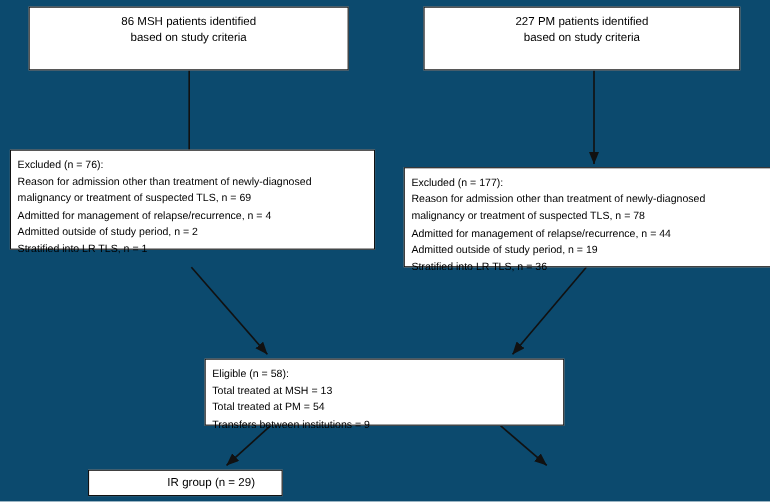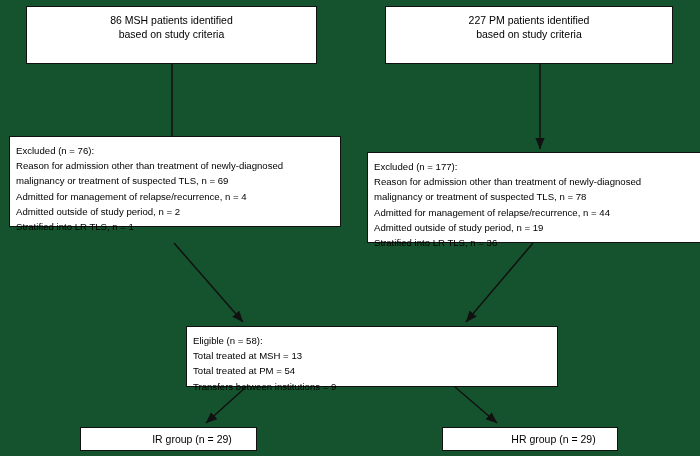--- a/index.html
+++ b/index.html
@@ -4,21 +4,21 @@
 <style>
   html, body {
     margin: 0;
     padding: 0;
     background: #ffffff;
   }
   #flowchart-page {
     position: relative;
     width: 700px;
     height: 456px;
-    background: #14532d;
+    background: #0c4a6e;
     font-family: "Liberation Sans", sans-serif;
     overflow: hidden;
   }
   svg.connectors {
     position: absolute;
     left: 0;
     top: 0;
     width: 700px;
     height: 456px;
     pointer-events: none;
@@ -60,21 +60,21 @@
     font-size: 10.5px;
     line-height: 13px;
     margin-left: 47px;
   }
 
   
   #node-msh-source   { left: 26px;  top: 6px;   width: 291px; height: 58px; }
   #node-pm-source    { left: 385px; top: 6px;   width: 288px; height: 58px; }
   #node-msh-excluded { left: 9px;   top: 136px; width: 332px; height: 91px; }
   #node-pm-excluded  { left: 367px; top: 152px; width: 353px; height: 91px; }
-  #node-eligible     { left: 186px; top: 326px; width: 372px; height: 61px; }
+  #node-eligible     { left: 186px; top: 326px; width: 327px; height: 61px; }
   #node-ir-group     { left: 80px;  top: 427px; width: 177px; height: 24px; }
   #node-hr-group     { left: 442px; top: 427px; width: 176px; height: 24px; }
 </style>
 </head>
 <body>
 
 <div id="flowchart-page">
 
   <svg class="connectors" viewBox="0 0 700 456">
     <defs>
@@ -128,17 +128,14 @@
     <div class="node-text">Eligible (n = 58):
 Total treated at MSH = 13
 Total treated at PM = 54
 Transfers between institutions = 9</div>
   </div>
 
   <div class="node single" id="node-ir-group">
     <div class="node-text">IR group (n = 29)</div>
   </div>
 
-  <div class="node single" id="node-hr-group">
-    <div class="node-text">HR group (n = 29)</div>
-  </div>
 
 </div>
 
 </body></html>

